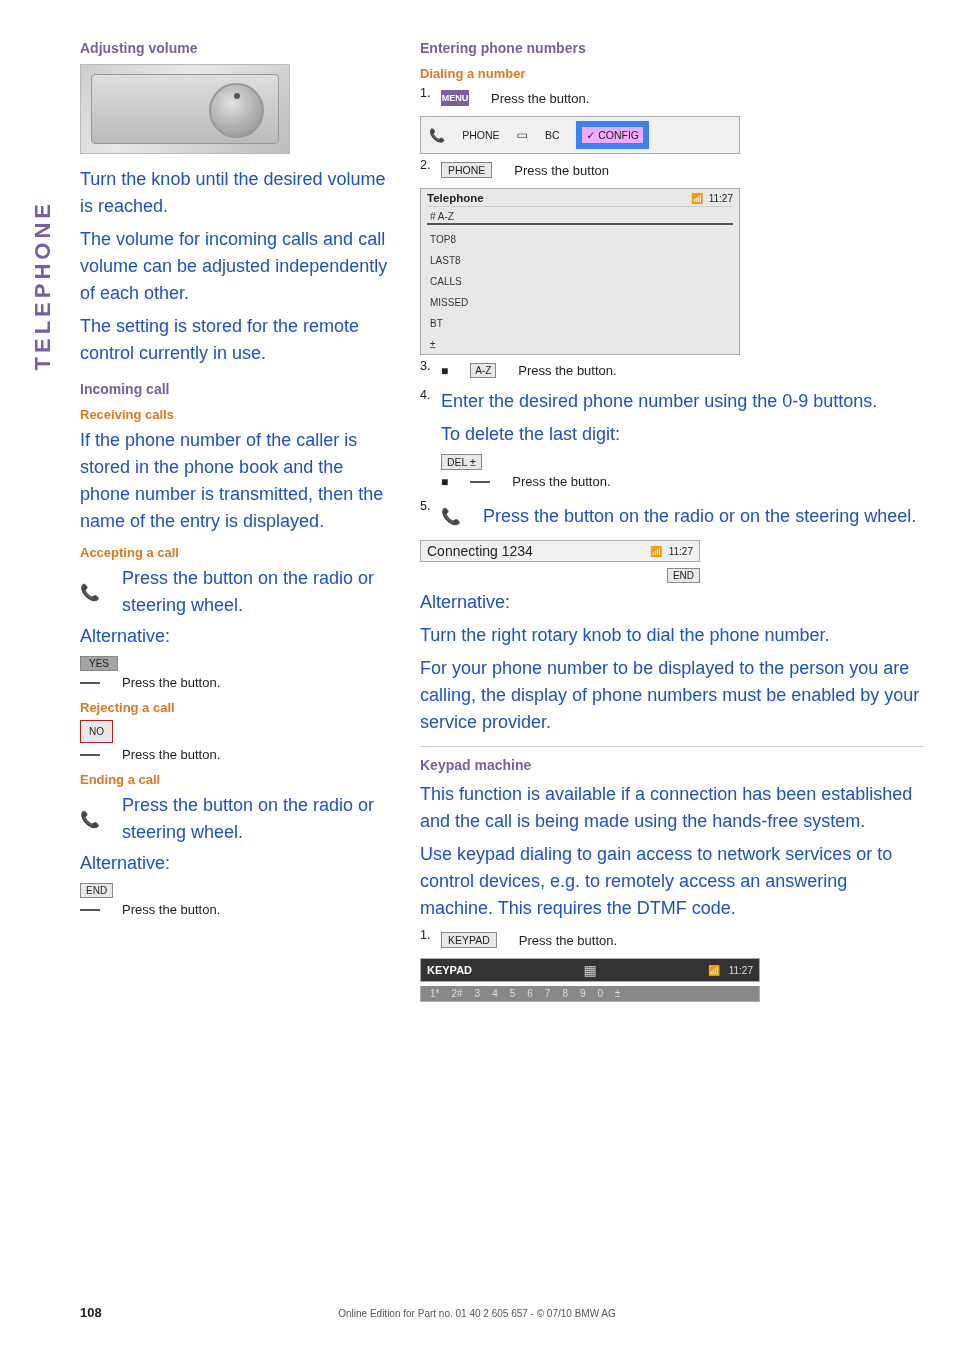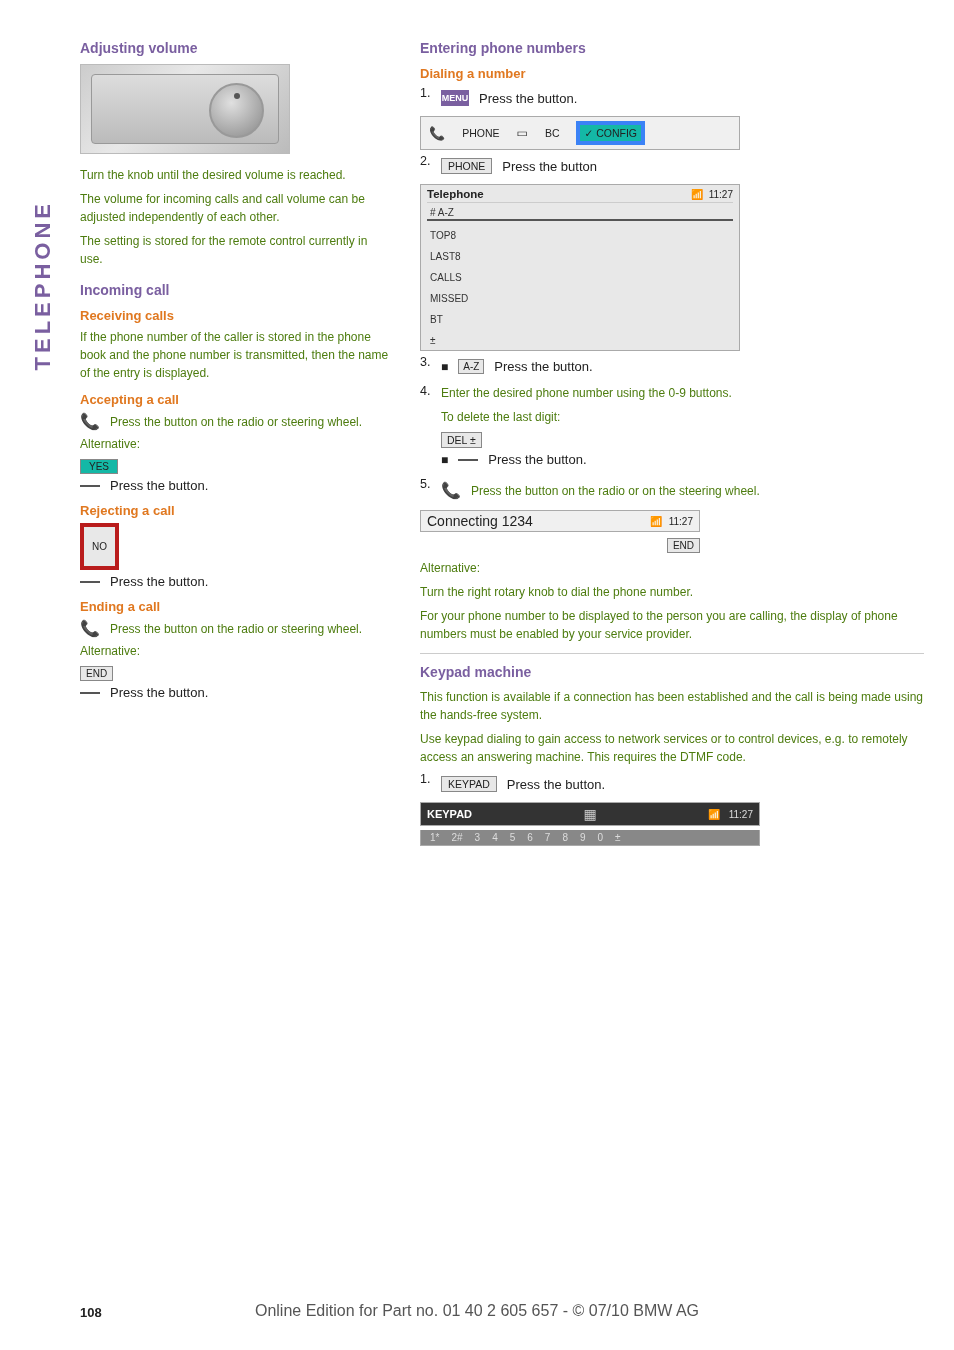--- a/index.html
+++ b/index.html
@@ -61,24 +61,24 @@
 
     .sub-section-title {
       font-size: 13px;
       font-weight: bold;
       color: #e07820;
       margin-bottom: 5px;
       margin-top: 10px;
     }
 
     p {
-      font-size: 12px;
+      font-size: 18px;
       line-height: 1.5;
       margin-bottom: 6px;
-      color: #4d7c0f;
+      color: #1d4ed8;
     }
 
     
     .volume-image {
       width: 210px;
       height: 90px;
       background: #ddd;
       border: 1px solid #bbb;
       margin-bottom: 12px;
       display: flex;
@@ -151,21 +151,21 @@
       min-width: 15px;
     }
 
     .step-content {
       flex: 1;
     }
 
     .press-row {
       display: flex;
       align-items: center;
-      gap: 10px;
+      gap: 22px;
       margin: 4px 0;
     }
 
     .dash {
       width: 20px;
       height: 2px;
       background: #555;
       display: inline-block;
     }
 
@@ -194,29 +194,29 @@
 
     .end-button {
       border: 1px solid #888;
       background: #e8e8e8;
       padding: 1px 5px;
       font-size: 10px;
     }
 
     .yes-button {
       border: 1px solid #888;
-      background: #14b8a6;
+      background: #a3a3a3;
       padding: 1px 8px;
       font-size: 10px;
     }
 
     .no-button {
-      border: 4px solid #b91c1c;
+      border: 1px solid #b91c1c;
       background: #e8e8e8;
-      padding: 14px 8px;
+      padding: 5px 8px;
       font-size: 10px;
     }
 
     .menu-icon {
       display: inline-block;
       width: 28px;
       height: 16px;
       background: #7a5fa0;
       color: #fff;
       font-size: 9px;
@@ -239,22 +239,22 @@
       align-items: center;
     }
 
     .phone-nav-item {
       padding: 2px 4px;
       font-size: 10.5px;
       border: 1px solid transparent;
     }
 
     .phone-nav-item.active {
-      border: 4px solid #3b82f6;
-      background: #14b8a6;
+      border: 6px solid #3b82f6;
+      background: #f0abfc;
     }
 
     .nav-icon {
       font-size: 13px;
     }
 
     
     .keypad-screen {
       border: 1px solid #aaa;
       background: #333;
@@ -309,21 +309,21 @@
 
     .page-number {
       font-size: 13px;
       font-weight: bold;
       position: absolute;
       left: 80px;
       bottom: 30px;
     }
 
     .footer-text {
-      font-size: 16px;
+      font-size: 10px;
       color: #555;
     }
 
     .press-button-row {
       display: flex;
       align-items: center;
       gap: 4px;
       margin: 2px 0 4px 0;
     }
 

